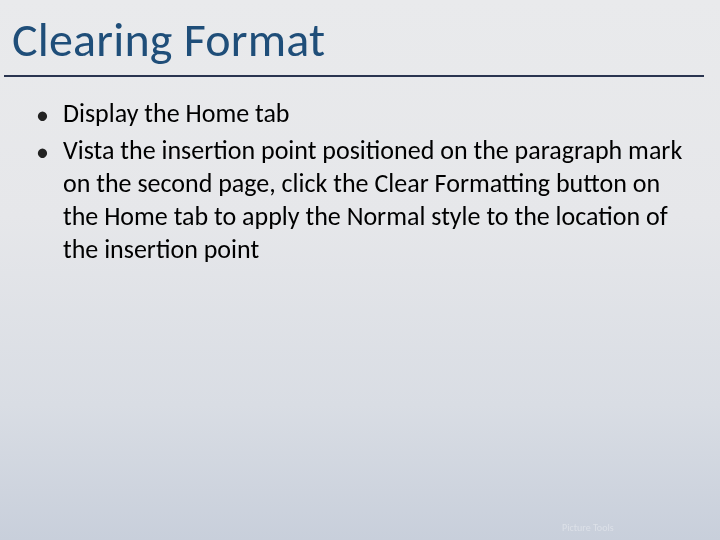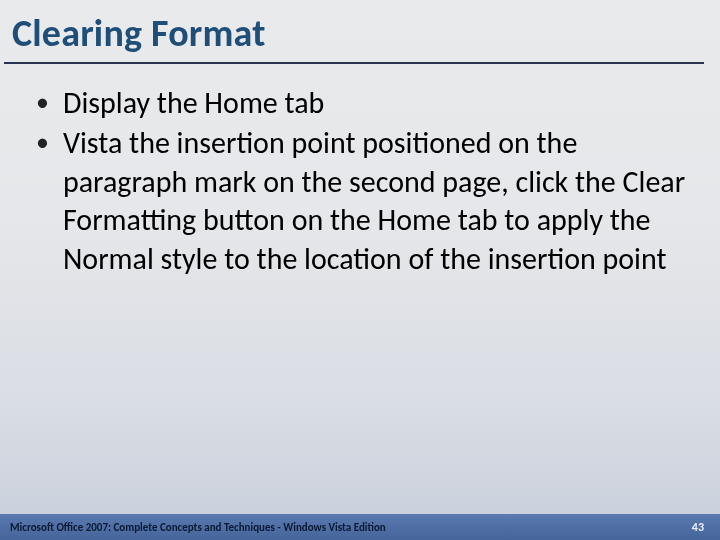--- a/index.html
+++ b/index.html
@@ -8,23 +8,23 @@
     font-family: Calibri, "Segoe UI", Arial, sans-serif;
     background: linear-gradient(to bottom, #e9eaec 0%, #e6e7ea 40%, #d9dde4 75%, #c8cfdb 100%);
     position: relative;
   }
   .slide {
     width: 720px;
     height: 540px;
     position: relative;
   }
   .title {
-    font-size: 38px;
+    font-size: 48px;
     color: #1f4e79;
-    font-weight: 700;
+    font-weight: 400;
     padding: 10px 12px 6px 12px;
     letter-spacing: 0.2px;
   }
   .title-underline {
     height: 2px;
     background: #2a3550;
     margin: 0 12px 0 4px;
     width: 700px;
   }
   .content {
@@ -37,21 +37,21 @@
   }
   .bullet-dot {
     font-size: 26px;
     color: #222;
     line-height: 1.25;
     margin-right: 14px;
     margin-top: 2px;
     flex-shrink: 0;
   }
   .bullet-text {
-    font-size: 30px;
+    font-size: 26px;
     color: #000;
     line-height: 1.28;
     font-weight: 400;
   }
   .footer {
     position: absolute;
     bottom: 0;
     left: 0;
     width: 720px;
     height: 26px;
@@ -98,18 +98,14 @@
     <div class="bullet-item">
       <span class="bullet-dot">•</span>
       <span class="bullet-text">Vista the insertion point positioned on the paragraph mark on the second page, click the Clear Formatting button on the Home tab to apply the Normal style to the location of the insertion point</span>
     </div>
   </div>
 
   <div class="faint-text faint1"></div>
   <div class="faint-text faint2">Picture Tools</div>
   <div class="faint-text faint3"></div>
 
-  <div class="footer">
-    <span class="footer-left">Microsoft Office 2007: Complete Concepts and Techniques - Windows Vista Edition</span>
-    <span class="footer-right">43</span>
-  </div>
 
 </div>
 
 </body></html>

